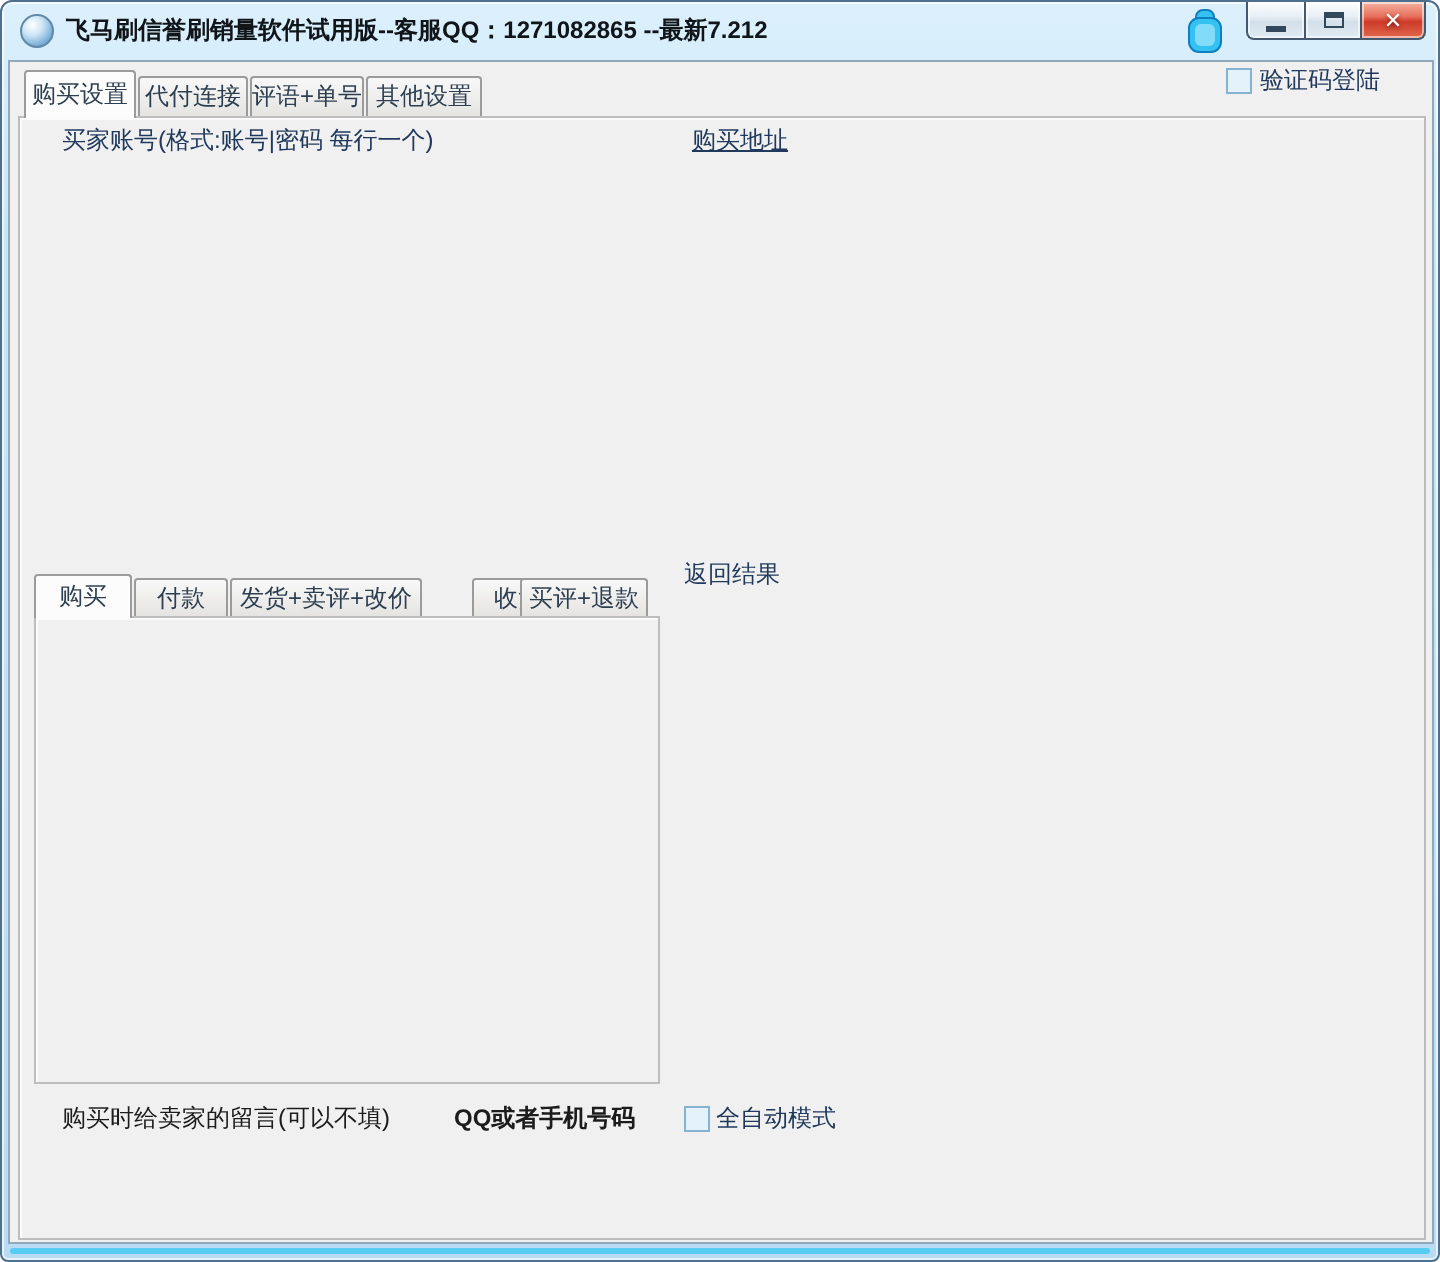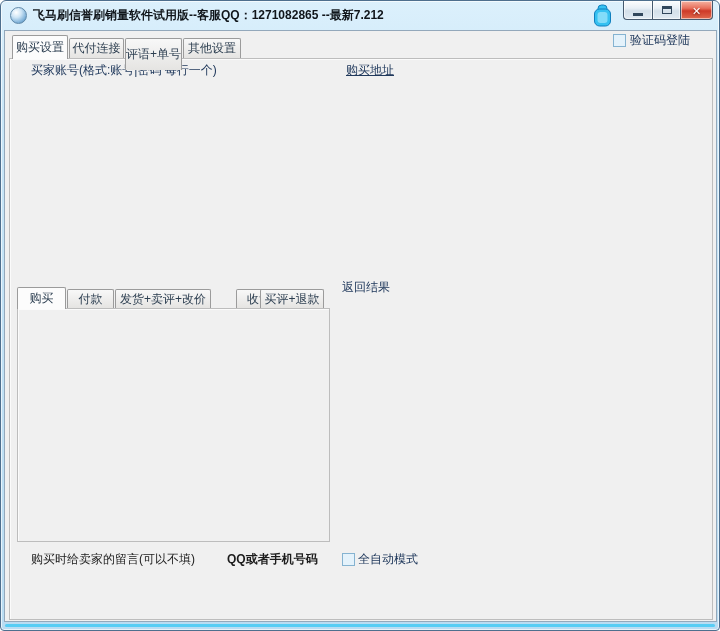--- a/index.html
+++ b/index.html
@@ -134,21 +134,21 @@
   <div class="accent-line"></div>
 
   <div class="page" style="left:8px; top:57px; width:704px; height:562px;"></div>
 
   <div class="tab active" style="left:11px; top:34px; width:56px; height:24px;">
       <span>购买设置</span>
     </div>
   <div class="tab" style="left:68px; top:37px; width:55px; height:20px;">
       <span>代付连接</span>
     </div>
-  <div class="tab" style="left:124px; top:37px; width:57px; height:32px;">
+  <div class="tab" style="left:124px; top:37px; width:57px; height:20px;">
       <span>评语+单号</span>
     </div>
   <div class="tab" style="left:182px; top:37px; width:58px; height:20px;">
       <span>其他设置</span>
     </div>
 
   <div class="hrow" style="left:612px; top:31px; z-index:5;">
     <span class="cb blue"></span>
     <span>验证码登陆</span>
   </div>

